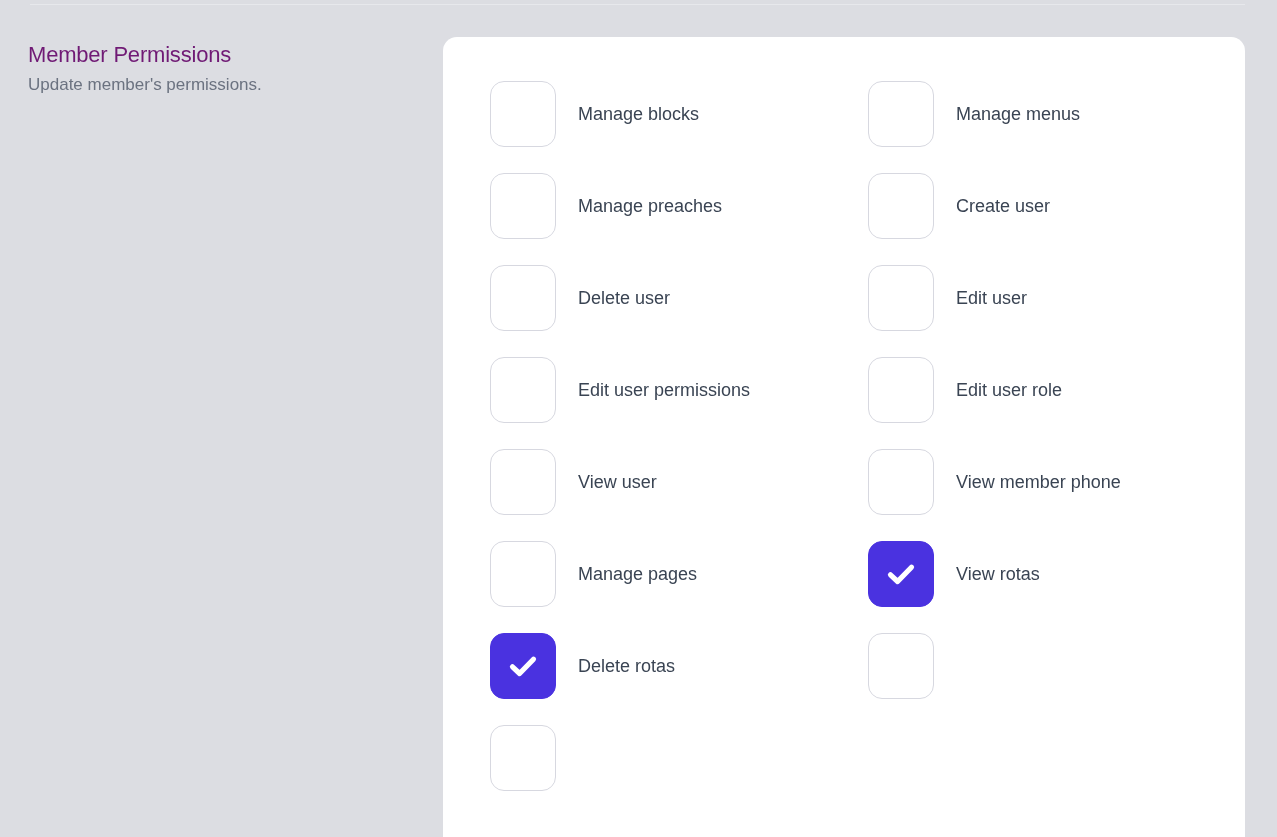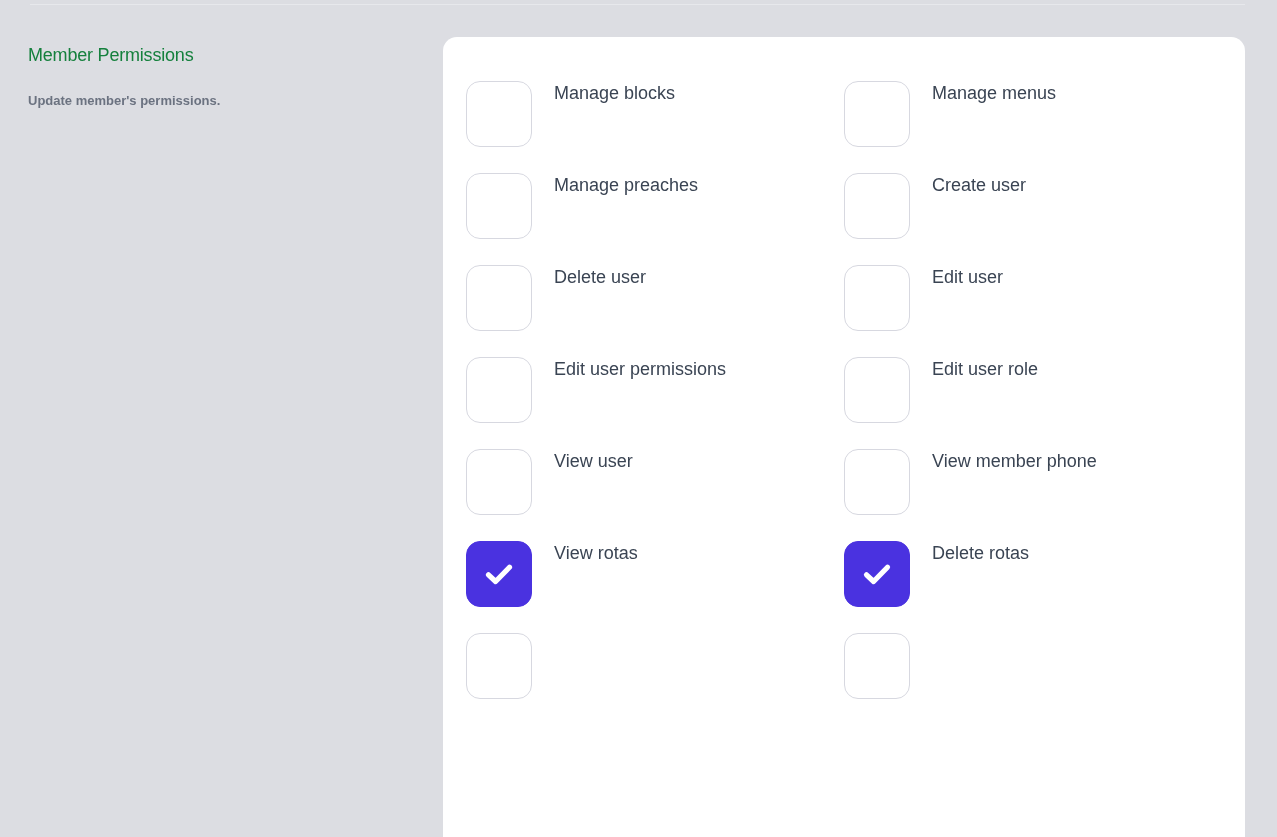--- a/index.html
+++ b/index.html
@@ -28,31 +28,31 @@
 
   
   .page-intro {
     position: absolute;
     left: 28px;
     top: 38px;
     width: 390px;
   }
 
   .page-title {
-    font-size: 18px;
+    font-size: 22px;
     font-weight: 400;
-    color: #15803d;
+    color: #701a75;
     letter-spacing: -0.2px;
     line-height: 34px;
   }
 
   .page-subtitle {
-    margin-top: 20px;
-    font-size: 13px;
-    font-weight: 700;
+    margin-top: 4px;
+    font-size: 17px;
+    font-weight: 400;
     color: #6b7280;
     line-height: 18px;
   }
 
   
   .permissions-card {
     position: absolute;
     left: 443px;
     top: 37px;
     width: 802px;
@@ -67,22 +67,23 @@
     display: grid;
     grid-template-columns: 1fr 1fr;
     column-gap: 0px;
     row-gap: 26px;
     padding-left: 23px;
     padding-right: 23px;
   }
 
   .permission-row {
     display: flex;
-    align-items: flex-start;
+    align-items: center;
     height: 66px;
+    margin-left: 24px;
   }
 
   .checkbox {
     flex: 0 0 auto;
     width: 66px;
     height: 66px;
     border-radius: 14px;
     background: #ffffff;
     border: 1px solid #d7d8e0;
     display: flex;
@@ -160,20 +161,24 @@
       </div>
       <div class="permission-row">
         <div class="checkbox" role="checkbox" aria-checked="false"></div>
         <span class="permission-label">View user</span>
       </div>
       <div class="permission-row">
         <div class="checkbox" role="checkbox" aria-checked="false"></div>
         <span class="permission-label">View member phone</span>
       </div>
       <div class="permission-row">
+        <div class="checkbox" role="checkbox" aria-checked="false"></div>
+        <span class="permission-label">Manage pages</span>
+      </div>
+      <div class="permission-row">
         <div class="checkbox checked" role="checkbox" aria-checked="true">
           <svg class="check-mark" width="34" height="34" viewBox="0 0 34 34" fill="none" xmlns="http://www.w3.org/2000/svg">
             <path d="M6.5 17.8L13.6 24.5L27.5 10.2" stroke="#ffffff" stroke-width="5.2" stroke-linecap="round" stroke-linejoin="round"></path>
           </svg>
         </div>
         <span class="permission-label">View rotas</span>
       </div>
       <div class="permission-row">
         <div class="checkbox checked" role="checkbox" aria-checked="true">
           <svg class="check-mark" width="34" height="34" viewBox="0 0 34 34" fill="none" xmlns="http://www.w3.org/2000/svg">

